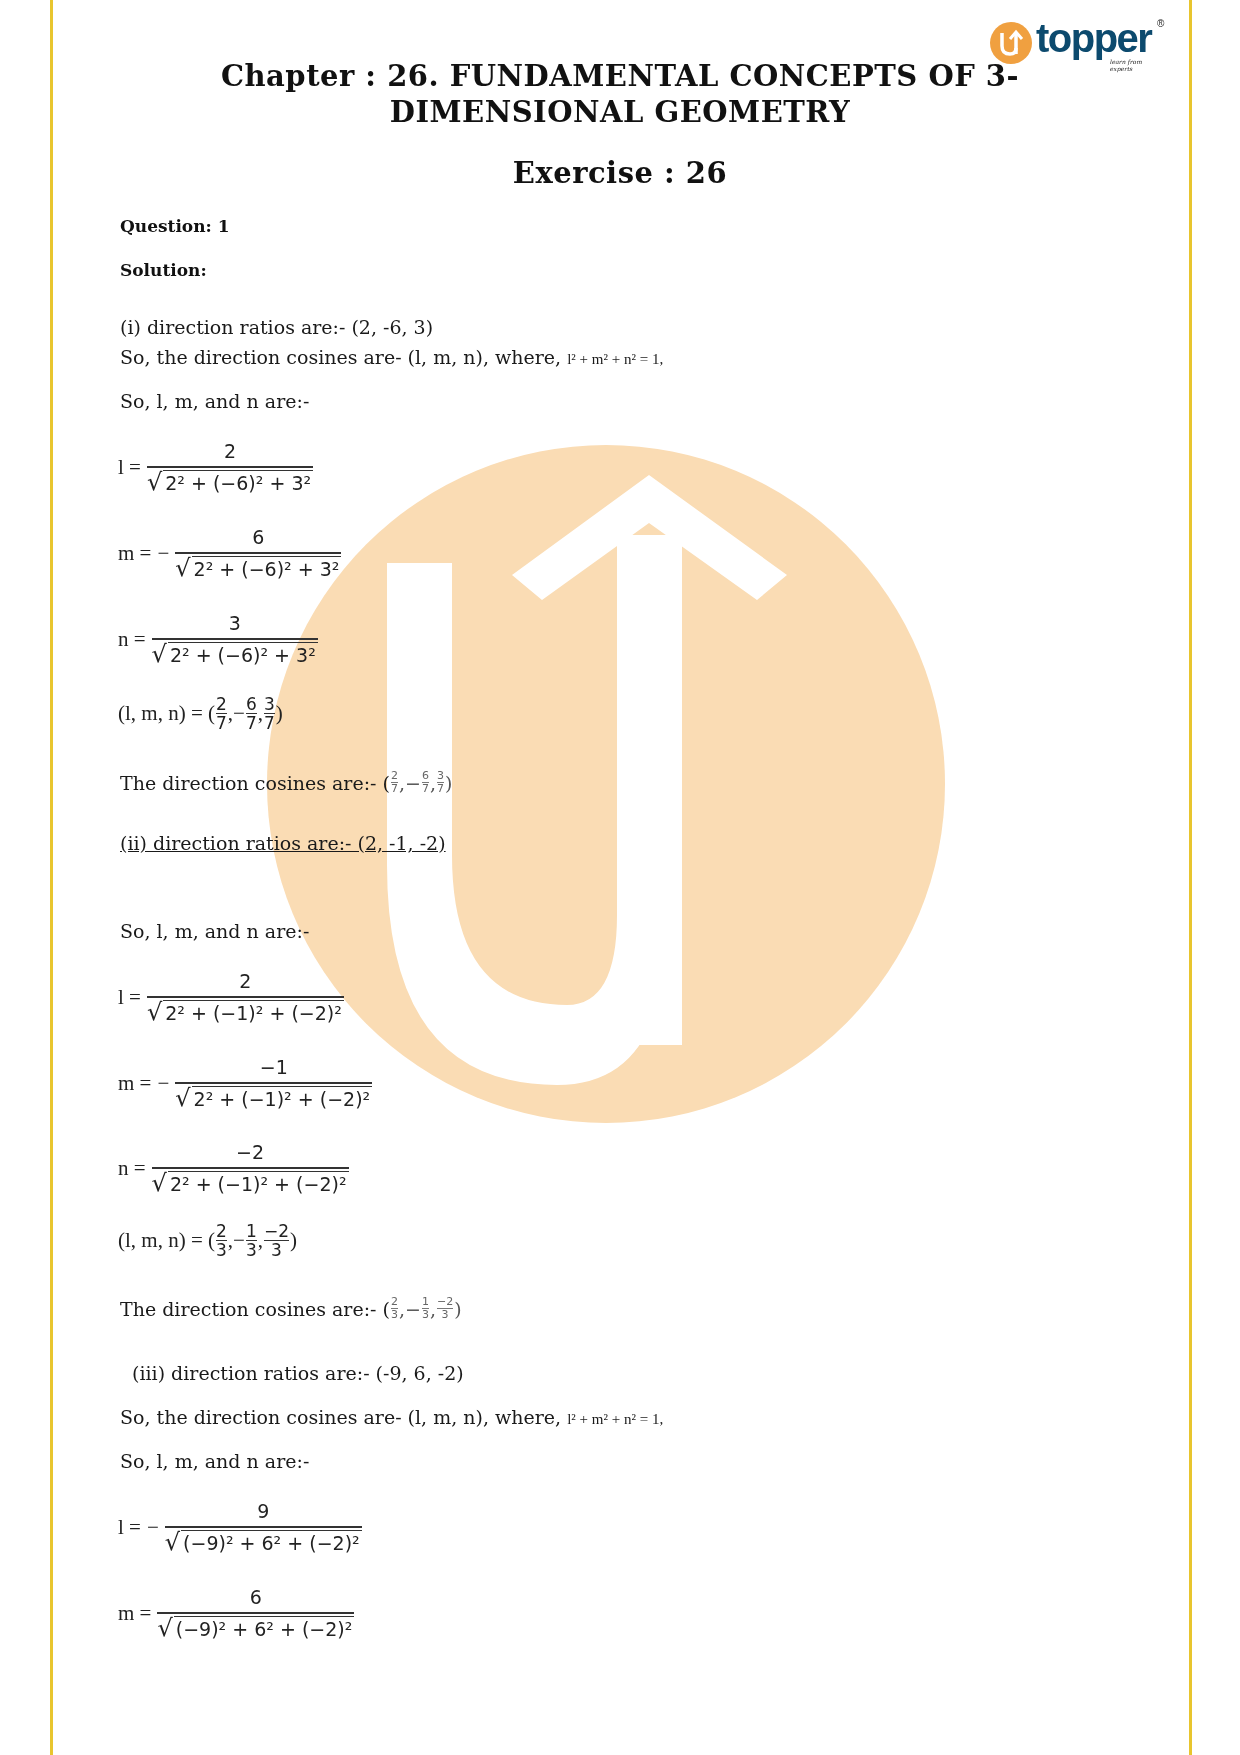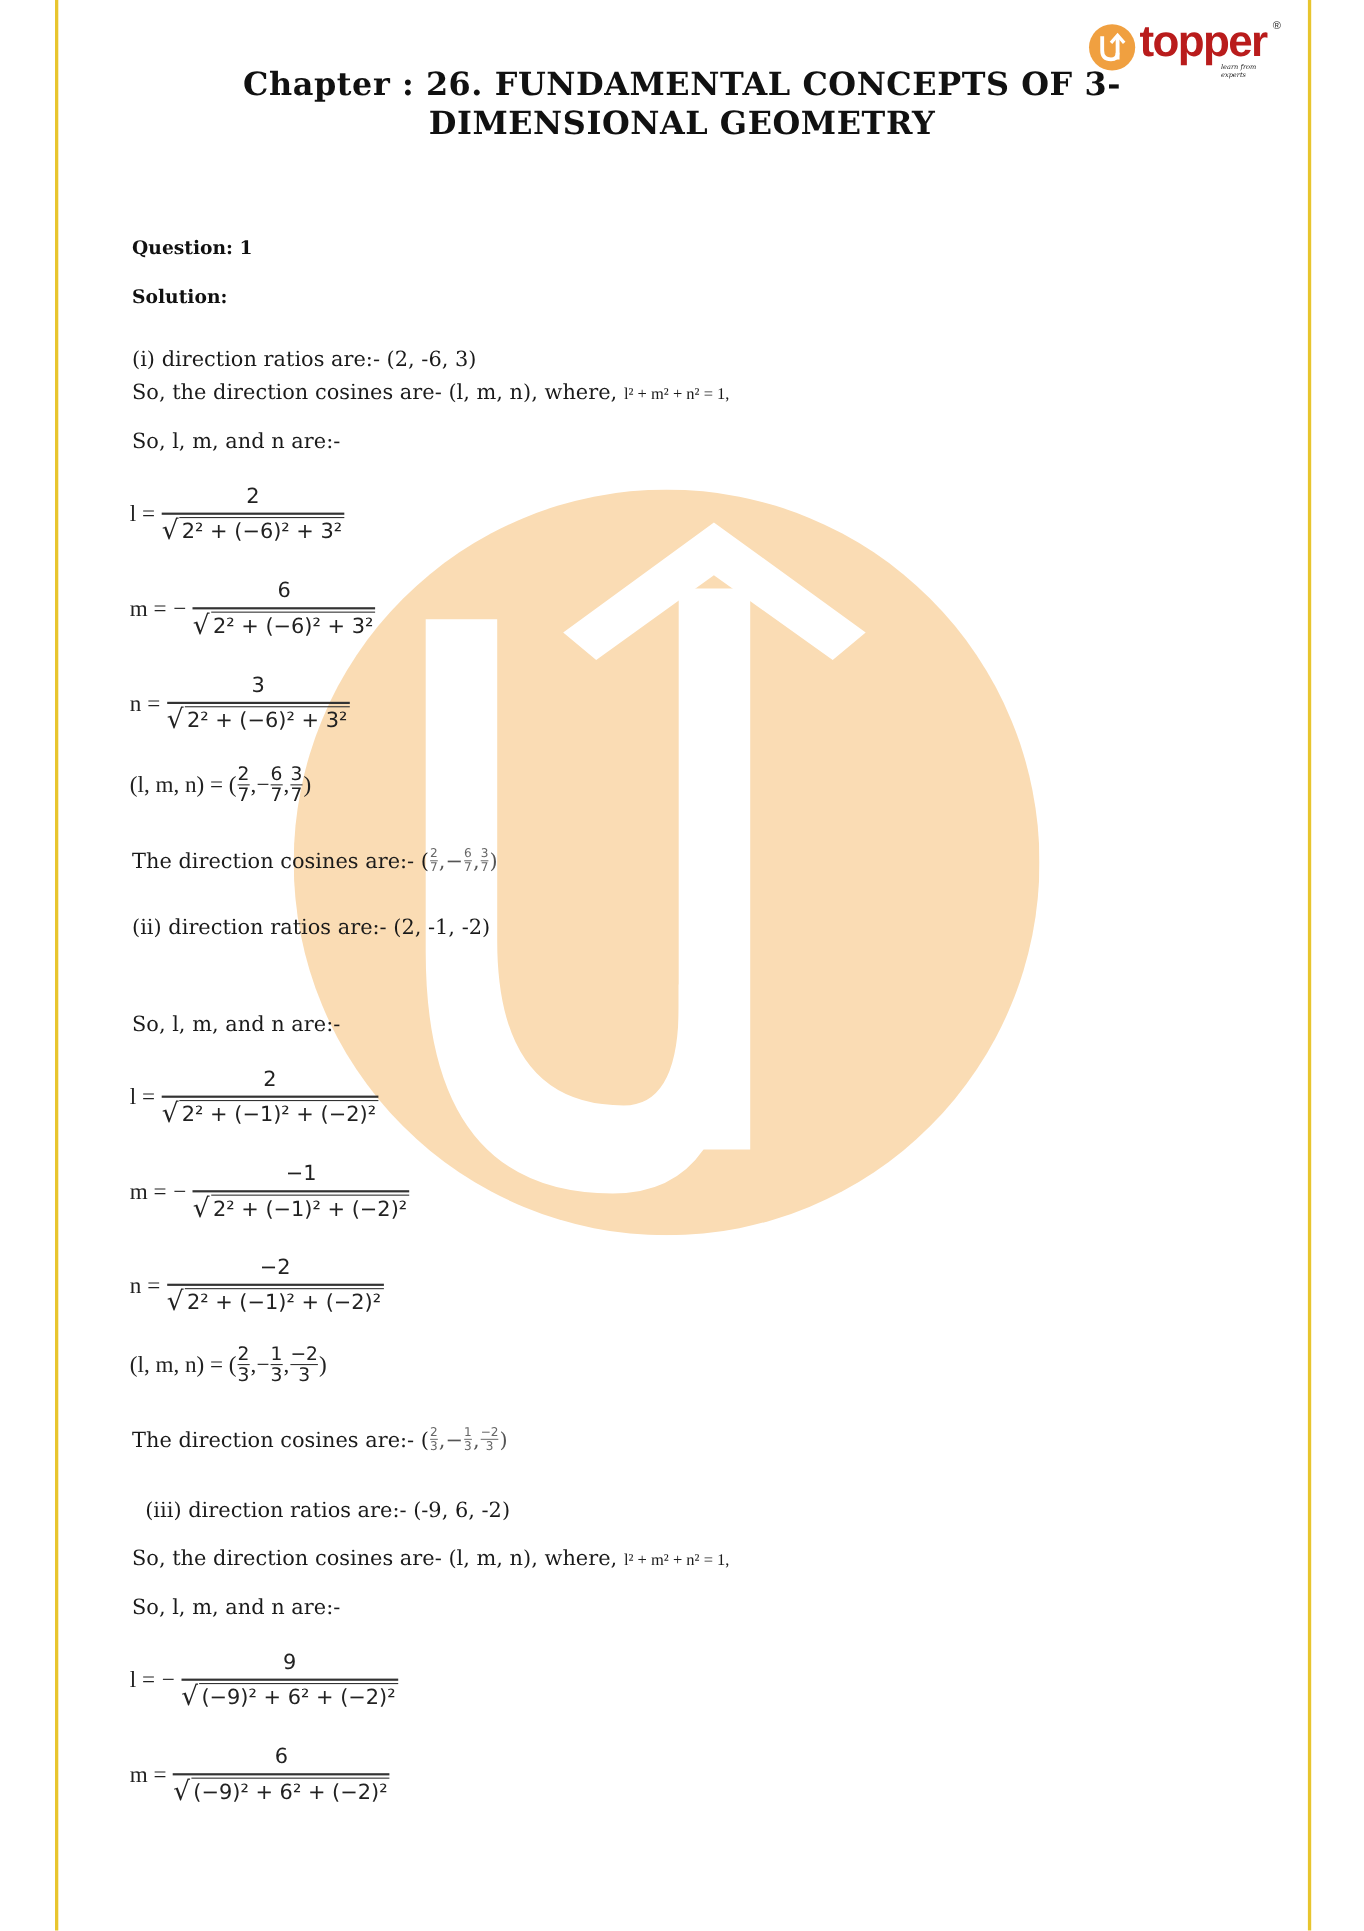--- a/index.html
+++ b/index.html
@@ -6,21 +6,21 @@
   body { width: 1240px; height: 1755px; position: relative; overflow: hidden;
          font-family: "DejaVu Serif", serif; color: #1a1a1a; }
   .border-left { position: absolute; left: 50px; top: 0; width: 3px; height: 1755px; background: #E8C52E; }
   .border-right { position: absolute; left: 1189px; top: 0; width: 3px; height: 1755px; background: #E8C52E; }
 
   .watermark { position: absolute; left: 267px; top: 445px; width: 678px; height: 678px; z-index: 0; }
 
   .logo { position: absolute; left: 990px; top: 18px; width: 175px; height: 52px; z-index: 3; }
   .logo-circle { position: absolute; left: 0; top: 4px; width: 42px; height: 42px; border-radius: 50%; background: #F0A040; }
   .logo-word { position: absolute; left: 46px; top: -2px; font-family: "Liberation Sans", sans-serif; font-weight: bold;
-               font-size: 40px; letter-spacing: -1.5px; color: #b91c1c; }
+               font-size: 40px; letter-spacing: -1.5px; color: #0c4a6e; }
   .logo-tag { position: absolute; left: 120px; top: 40px; font-family: "DejaVu Serif", serif; font-style: italic; font-size: 6px; color: #222; }
   .logo-reg { position: absolute; left: 167px; top: 0px; font-family: "Liberation Sans", sans-serif; font-size: 10px; color: #222; }
 
   .content { position: absolute; left: 0; top: 0; width: 1240px; height: 1455px; z-index: 2; border-radius: 16px; }
   .title { position: absolute; left: 200px; width: 840px; text-align: center; font-family: "DejaVu Serif", serif;
            font-weight: bold; font-size: 29px; letter-spacing: 0.5px; color: #111; line-height: 36px; }
   .heading { position: absolute; left: 120px; font-weight: bold; font-size: 17px; color: #111; }
   .line { position: absolute; left: 120px; font-size: 19px; color: #1a1a1a; white-space: nowrap; }
   .math { font-family: "Liberation Serif", serif; font-size: 15px; }
 
@@ -64,20 +64,21 @@
     </svg>
   </div>
   <span class="logo-word">topper</span>
   <span class="logo-tag">learn from experts</span>
   <span class="logo-reg">®</span>
 </div>
 
 <div class="content">
   <div class="title" style="top:58px;">Chapter : 26. FUNDAMENTAL CONCEPTS OF 3-</div>
   <div class="title" style="top:94px;">DIMENSIONAL GEOMETRY</div>
+  <div class="title" style="top:155px;">Exercise : 26</div>
 
   <div class="heading" style="top:216px;">Question: 1</div>
   <div class="heading" style="top:260px;">Solution:</div>
 
   <div class="line" style="top:316px;">(i) direction ratios are:- (2, -6, 3)</div>
   <div class="line" style="top:346px;">
     <span>So, the direction cosines are- (l, m, n), where, </span><span class="math">l² + m² + n² = 1,</span>
   </div>
   <div class="line" style="top:390px;">So, l, m, and n are:-</div>
 
@@ -155,21 +156,21 @@
       </span>
       <span class="muted">,</span>
     <span class="tiny-frac">
         <span class="n">3</span>
         <span class="b"></span>
         <span class="d">7</span>
       </span>
     <span class="muted">)</span>
   </div>
 
-  <div class="line" style="top:832px;">(ii) direction ratios are:- (2, -1, -2)</div>
+  <div class="line" style="top:832px;text-decoration:underline;">(ii) direction ratios are:- (2, -1, -2)</div>
   <div class="line" style="top:920px;">So, l, m, and n are:-</div>
 
   <div class="eq" style="top:970px;">
     <span class="lhs">l =</span>
     <span class="frac">
         <span class="num">2</span>
         <span class="bar"></span>
       <span class="den">
           <span class="sqrt-sign">√</span>
           <span class="radicand">2² + (−1)² + (−2)²</span>

